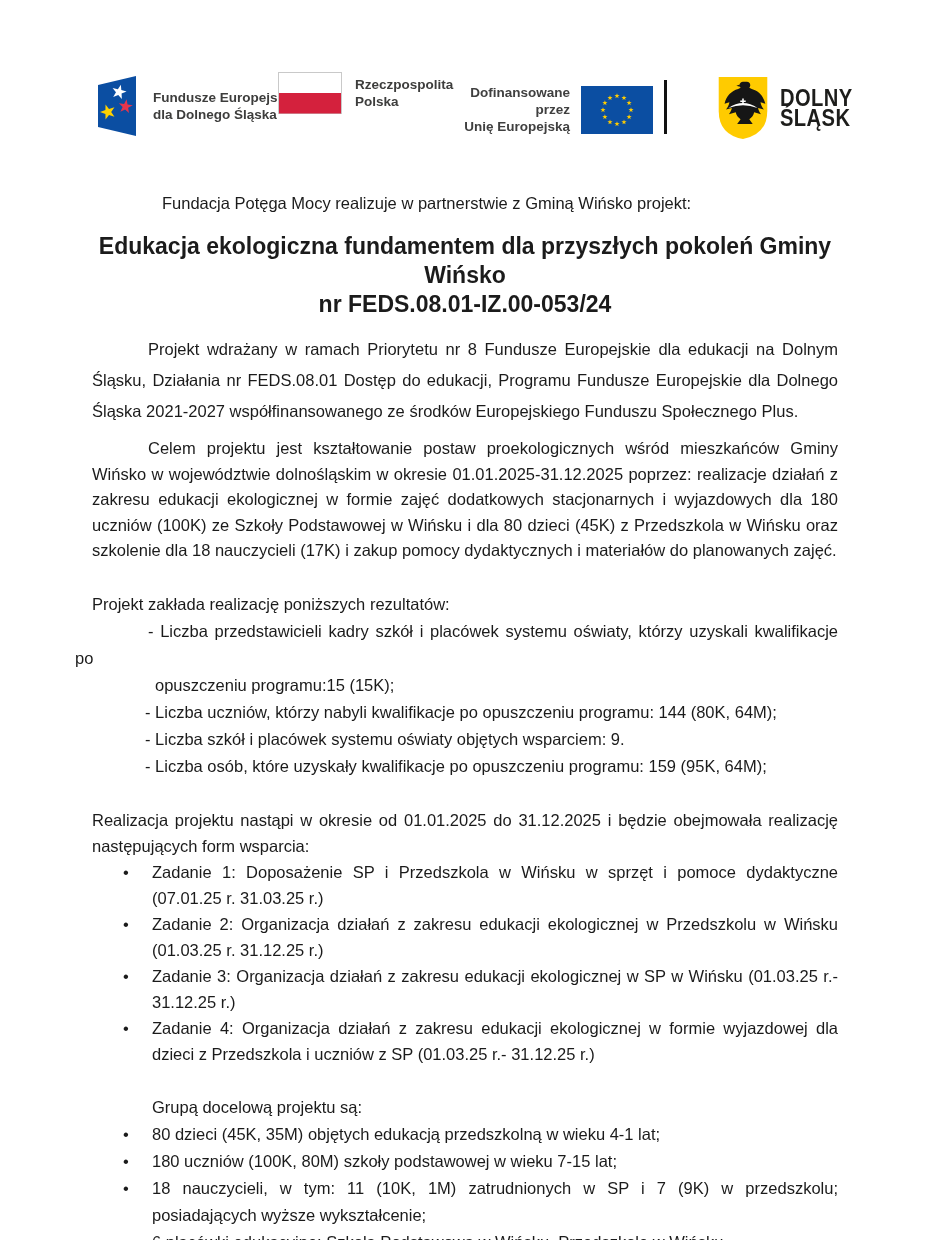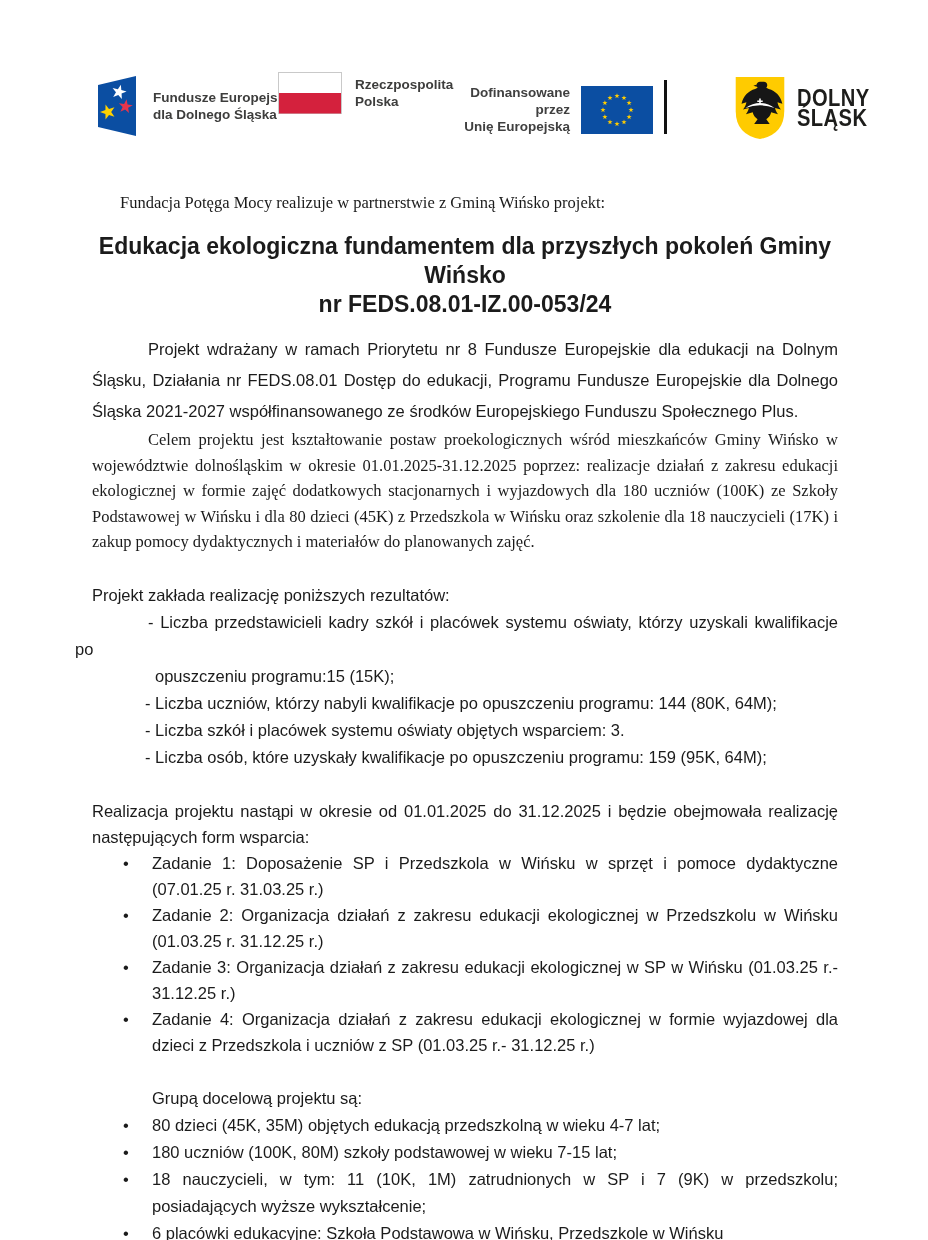--- a/index.html
+++ b/index.html
@@ -7,35 +7,35 @@
     width:928px;height:1240px;background:#ffffff;overflow:hidden;
     font-family:"Liberation Sans", sans-serif;color:#1b1b1b;
   }
   
   .logos{position:relative;height:72px;margin:72px 92px 0 92px;}
   .lg{position:absolute;top:0;display:flex;align-items:center;}
   .lg-fe{left:0;}
   .lg-pl{left:186px;}
   .lg-eu{left:348px;}
   .lg-sep{left:572px;top:8px;width:2.5px;height:54px;background:#111;}
-  .lg-ds{left:640px;justify-content:center;}
+  .lg-ds{left:623px;justify-content:center;}
   .lgtxt{font-size:13.5px;line-height:17px;font-weight:700;color:#3d3d3c;}
   .lgtxt.right{text-align:right;color:#404040;}
   .lg-fe svg{margin-right:11px;}
   .lg-pl svg{margin-right:13px;}
   .lg-eu .lgtxt{margin-right:11px;width:130px;}
   .lg-ds svg{margin-right:9px;}
   .dstxt{font-size:24px;line-height:20.5px;font-weight:800;color:#1d1d1b;
          transform:scaleX(0.84);transform-origin:left center;letter-spacing:0.5px;}
   
   .doc{margin:0 90px 0 92px;font-size:16.5px;line-height:26px;}
-  .intro{margin-top:46px;margin-left:28px;font-family:Liberation Serif, serif;}
+  .intro{margin-top:46px;margin-left:70px;}
   .title{margin-top:16px;text-align:center;font-weight:700;font-size:23px;line-height:29px;}
   .p-about{margin-top:15px;text-align:justify;text-indent:56px;line-height:31px;}
-  .p-goal{text-align:justify;text-indent:56px;line-height:25.5px;font-family:Liberation Serif, serif;}
+  .p-goal{margin-top:9px;text-align:justify;text-indent:56px;line-height:25.5px;}
   .results{margin-top:27px;line-height:27px;}
   .r-l1{margin-left:56px;text-align:justify;text-align-last:justify;}
   .r-l2{margin-left:-17px;}
   .r-l3{margin-left:63px;}
   .r-it{margin-left:53px;}
   .impl{margin-top:27px;}
   .impl-intro{text-align:justify;}
   ul.blist{list-style:none;margin:0;padding:0;}
   ul.blist li{position:relative;padding-left:60px;text-align:justify;line-height:26px;}
   ul.blist li .bullet{position:absolute;left:31px;top:0;}
@@ -133,37 +133,37 @@
   <div class="p-about">Projekt wdrażany w ramach Priorytetu nr 8 Fundusze Europejskie dla edukacji na Dolnym Śląsku, Działania nr FEDS.08.01 Dostęp do edukacji, Programu Fundusze Europejskie dla Dolnego Śląska 2021-2027 współfinansowanego ze środków Europejskiego Funduszu Społecznego Plus.</div>
 
   <div class="p-goal">Celem projektu jest kształtowanie postaw proekologicznych wśród mieszkańców Gminy Wińsko w województwie dolnośląskim w okresie 01.01.2025-31.12.2025 poprzez: realizacje działań z zakresu edukacji ekologicznej w formie zajęć dodatkowych stacjonarnych i wyjazdowych dla 180 uczniów (100K) ze Szkoły Podstawowej w Wińsku i dla 80 dzieci (45K) z Przedszkola w Wińsku oraz szkolenie dla 18 nauczycieli (17K) i zakup pomocy dydaktycznych i materiałów do planowanych zajęć.</div>
 
   <div class="results">
     <div>Projekt zakłada realizację poniższych rezultatów:</div>
     <div class="r-l1">- Liczba przedstawicieli kadry szkół i placówek systemu oświaty, którzy uzyskali kwalifikacje</div>
     <div class="r-l2">po</div>
     <div class="r-l3">opuszczeniu programu:15 (15K);</div>
     <div class="r-it">- Liczba uczniów, którzy nabyli kwalifikacje po opuszczeniu programu: 144 (80K, 64M);</div>
-    <div class="r-it">- Liczba szkół i placówek systemu oświaty objętych wsparciem: 3.</div>
+    <div class="r-it">- Liczba szkół i placówek systemu oświaty objętych wsparciem: 9.</div>
     <div class="r-it">- Liczba osób, które uzyskały kwalifikacje po opuszczeniu programu: 159 (95K, 64M);</div>
   </div>
 
   <div class="impl">
     <div class="impl-intro">Realizacja projektu nastąpi w okresie od 01.01.2025 do 31.12.2025 i będzie obejmowała realizację następujących form wsparcia:</div>
     <ul class="blist">
       <li><span class="bullet">•</span><span>Zadanie 1: Doposażenie SP i Przedszkola w Wińsku w sprzęt i pomoce dydaktyczne (07.01.25 r. 31.03.25 r.)</span></li>
       <li><span class="bullet">•</span><span>Zadanie 2: Organizacja działań z zakresu edukacji ekologicznej w Przedszkolu w Wińsku (01.03.25 r. 31.12.25 r.)</span></li>
       <li><span class="bullet">•</span><span>Zadanie 3: Organizacja działań z zakresu edukacji ekologicznej w SP w Wińsku (01.03.25 r.- 31.12.25 r.)</span></li>
       <li><span class="bullet">•</span><span>Zadanie 4: Organizacja działań z zakresu edukacji ekologicznej w formie wyjazdowej dla dzieci z Przedszkola i uczniów z SP (01.03.25 r.- 31.12.25 r.)</span></li>
     </ul>
   </div>
 
   <div class="group">
     <div class="group-h">Grupą docelową projektu są:</div>
     <ul class="blist grp">
-      <li><span class="bullet">•</span><span>80 dzieci (45K, 35M) objętych edukacją przedszkolną w wieku 4-7 lat;</span></li>
+      <li><span class="bullet">•</span><span>80 dzieci (45K, 35M) objętych edukacją przedszkolną w wieku 4-1 lat;</span></li>
       <li><span class="bullet">•</span><span>180 uczniów (100K, 80M) szkoły podstawowej w wieku 7-15 lat;</span></li>
       <li><span class="bullet">•</span><span>18 nauczycieli, w tym: 11 (10K, 1M) zatrudnionych w SP i 7 (9K) w przedszkolu; posiadających wyższe wykształcenie;</span></li>
       <li><span class="bullet">•</span><span>6 placówki edukacyjne: Szkoła Podstawowa w Wińsku, Przedszkole w Wińsku</span></li>
     </ul>
   </div>
 
 </div>
 
 </body></html>

